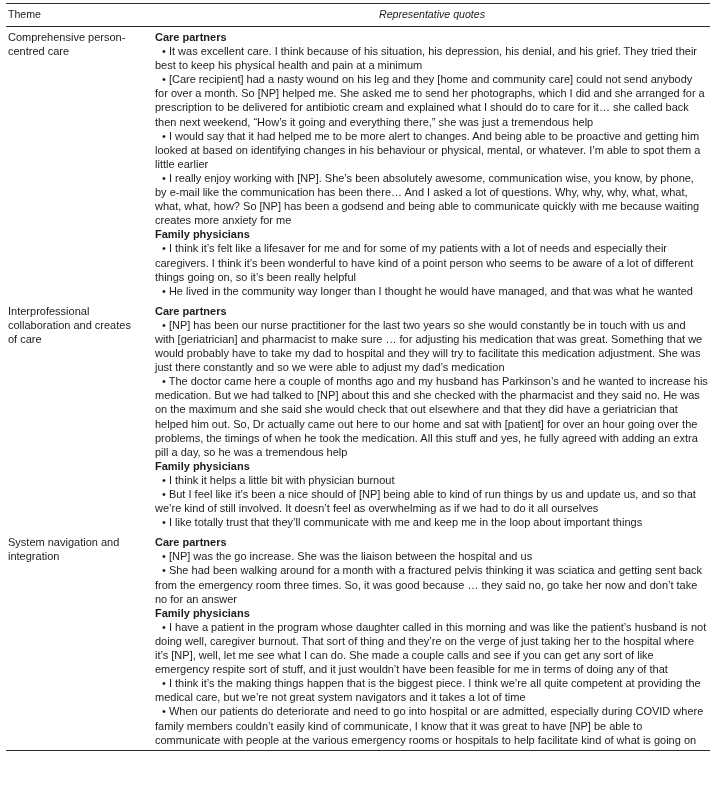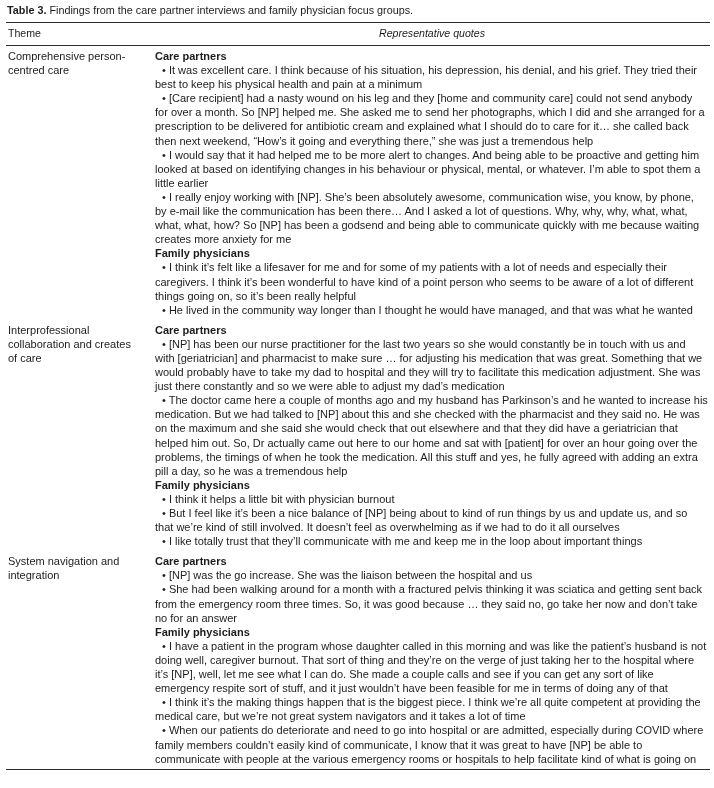--- a/index.html
+++ b/index.html
@@ -47,21 +47,20 @@
   p.quote {
     margin: 0;
     text-indent: 7px; 
   }
 </style>
 </head>
 <body>
 
 <div class="page">
 
-  <p class="table-title"><span class="tnum">Table 3.</span> <span>Findings from the care partner interviews and family physician focus groups.</span></p>
 
   <table class="findings">
     <thead>
       <tr>
         <th class="col-theme">Theme</th>
         <th class="col-quotes">Representative quotes</th>
       </tr>
     </thead>
     <tbody id="table-body">
         <tr>
@@ -78,21 +77,21 @@
           </td>
         </tr>
         <tr>
           <td class="theme-cell">Interprofessional collaboration and creates of care</td>
           <td class="quotes-cell">
             <div class="group-heading">Care partners</div>
             <p class="quote">• [NP] has been our nurse practitioner for the last two years so she would constantly be in touch with us and with [geriatrician] and pharmacist to make sure … for adjusting his medication that was great. Something that we would probably have to take my dad to hospital and they will try to facilitate this medication adjustment. She was just there constantly and so we were able to adjust my dad’s medication</p>
             <p class="quote">• The doctor came here a couple of months ago and my husband has Parkinson’s and he wanted to increase his medication. But we had talked to [NP] about this and she checked with the pharmacist and they said no. He was on the maximum and she said she would check that out elsewhere and that they did have a geriatrician that helped him out. So, Dr actually came out here to our home and sat with [patient] for over an hour going over the problems, the timings of when he took the medication. All this stuff and yes, he fully agreed with adding an extra pill a day, so he was a tremendous help</p>
             <div class="group-heading">Family physicians</div>
             <p class="quote">• I think it helps a little bit with physician burnout</p>
-            <p class="quote">• But I feel like it’s been a nice balance of [NP] being about to kind of run things by us and update us, and so that we’re kind of still involved. It doesn’t feel as overwhelming as if we had to do it all ourselves</p>
+            <p class="quote">• But I feel like it’s been a nice should of [NP] being able to kind of run things by us and update us, and so that we’re kind of still involved. It doesn’t feel as overwhelming as if we had to do it all ourselves</p>
             <p class="quote">• I like totally trust that they’ll communicate with me and keep me in the loop about important things</p>
           </td>
         </tr>
         <tr>
           <td class="theme-cell">System navigation and integration</td>
           <td class="quotes-cell">
             <div class="group-heading">Care partners</div>
             <p class="quote">• [NP] was the go increase. She was the liaison between the hospital and us</p>
             <p class="quote">• She had been walking around for a month with a fractured pelvis thinking it was sciatica and getting sent back from the emergency room three times. So, it was good because … they said no, go take her now and don’t take no for an answer</p>
             <div class="group-heading">Family physicians</div>

